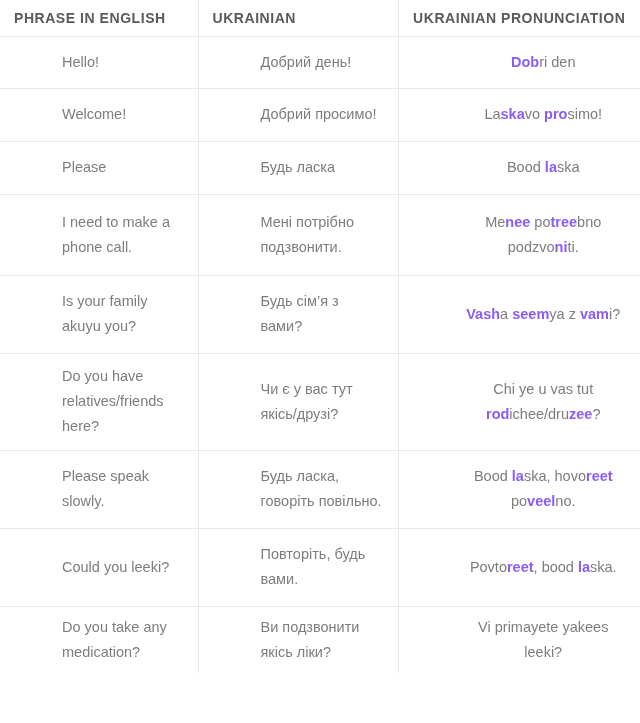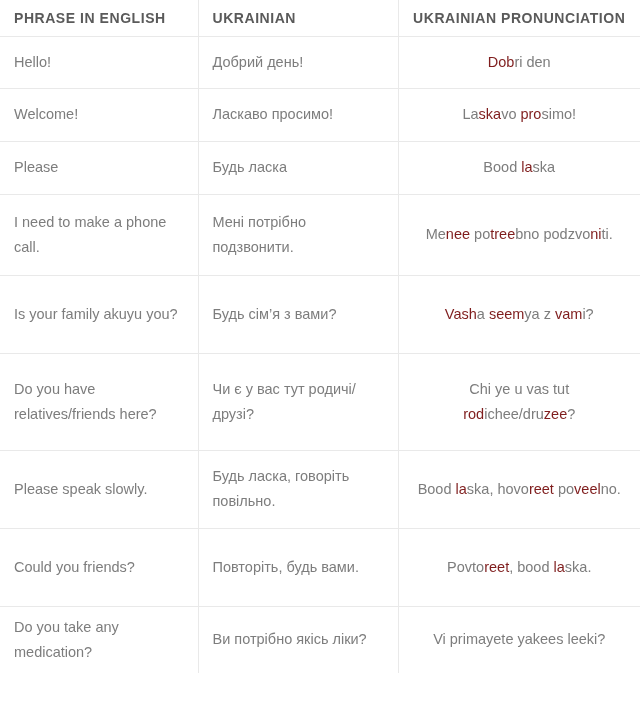--- a/index.html
+++ b/index.html
@@ -64,23 +64,23 @@
   tbody tr.r-4 td { height: 52px; }
   tbody tr.r-5 td { height: 81px; }
   tbody tr.r-6 td { height: 78px; }
   tbody tr.r-7 td { height: 97px; }
   tbody tr.r-8 td { height: 78px; }
   tbody tr.r-9 td { height: 78px; }
   tbody tr.r-10 td { height: 67px; }
 
   tbody tr:last-child td { border-bottom: none; }
 
-  td b, th b { font-weight: normal; color: #7f1d1d; }
+  td b, th b { font-weight: bold; color: #8b5cf6; }
 
-  .cell-text { display: block; }
+  .cell-text { display: block; margin-left: 48px; }
 </style>
 </head>
 <body>
 
 <table class="phrase-table">
   <colgroup>
     <col class="c-english">
     <col class="c-ukrainian">
     <col class="c-pronunciation">
   </colgroup>
@@ -101,21 +101,21 @@
         </td>
       <td>
           <span class="cell-text"><b>Dob</b>ri den</span>
         </td>
     </tr>
     <tr class="r-2">
       <td>
           <span class="cell-text">Welcome!</span>
         </td>
       <td>
-          <span class="cell-text">Ласкаво просимо!</span>
+          <span class="cell-text">Добрий просимо!</span>
         </td>
       <td>
           <span class="cell-text">La<b>ska</b>vo <b>pro</b>simo!</span>
         </td>
     </tr>
     <tr class="r-3">
       <td>
           <span class="cell-text">Please</span>
         </td>
       <td>
@@ -145,53 +145,53 @@
         </td>
       <td>
           <span class="cell-text"><b>Vash</b>a <b>seem</b>ya z <b>vam</b>i?</span>
         </td>
     </tr>
     <tr class="r-7">
       <td>
           <span class="cell-text">Do you have relatives/friends here?</span>
         </td>
       <td>
-          <span class="cell-text">Чи є у вас тут родичі/друзі?</span>
+          <span class="cell-text">Чи є у вас тут якісь/друзі?</span>
         </td>
       <td>
           <span class="cell-text">Chi ye u vas tut <b>rod</b>ichee/dru<b>zee</b>?</span>
         </td>
     </tr>
     <tr class="r-8">
       <td>
           <span class="cell-text">Please speak slowly.</span>
         </td>
       <td>
           <span class="cell-text">Будь ласка, говоріть повільно.</span>
         </td>
       <td>
           <span class="cell-text">Bood <b>la</b>ska, hovo<b>reet</b> po<b>veel</b>no.</span>
         </td>
     </tr>
     <tr class="r-9">
       <td>
-          <span class="cell-text">Could you friends?</span>
+          <span class="cell-text">Could you leeki?</span>
         </td>
       <td>
           <span class="cell-text">Повторіть, будь вами.</span>
         </td>
       <td>
           <span class="cell-text">Povto<b>reet</b>, bood <b>la</b>ska.</span>
         </td>
     </tr>
     <tr class="r-10">
       <td>
           <span class="cell-text">Do you take any medication?</span>
         </td>
       <td>
-          <span class="cell-text">Ви потрібно якісь ліки?</span>
+          <span class="cell-text">Ви подзвонити якісь ліки?</span>
         </td>
       <td>
           <span class="cell-text">Vi primayete yakees leeki?</span>
         </td>
     </tr>
   </tbody>
 </table>
 
 </body></html>

